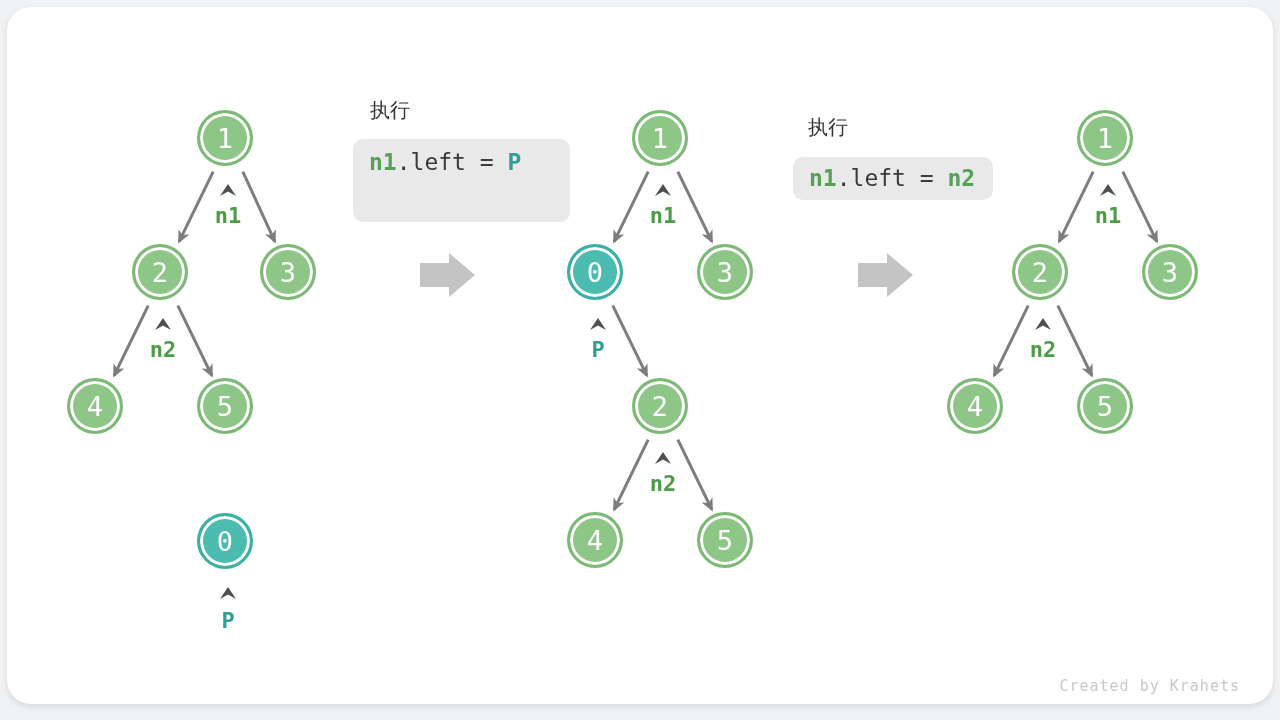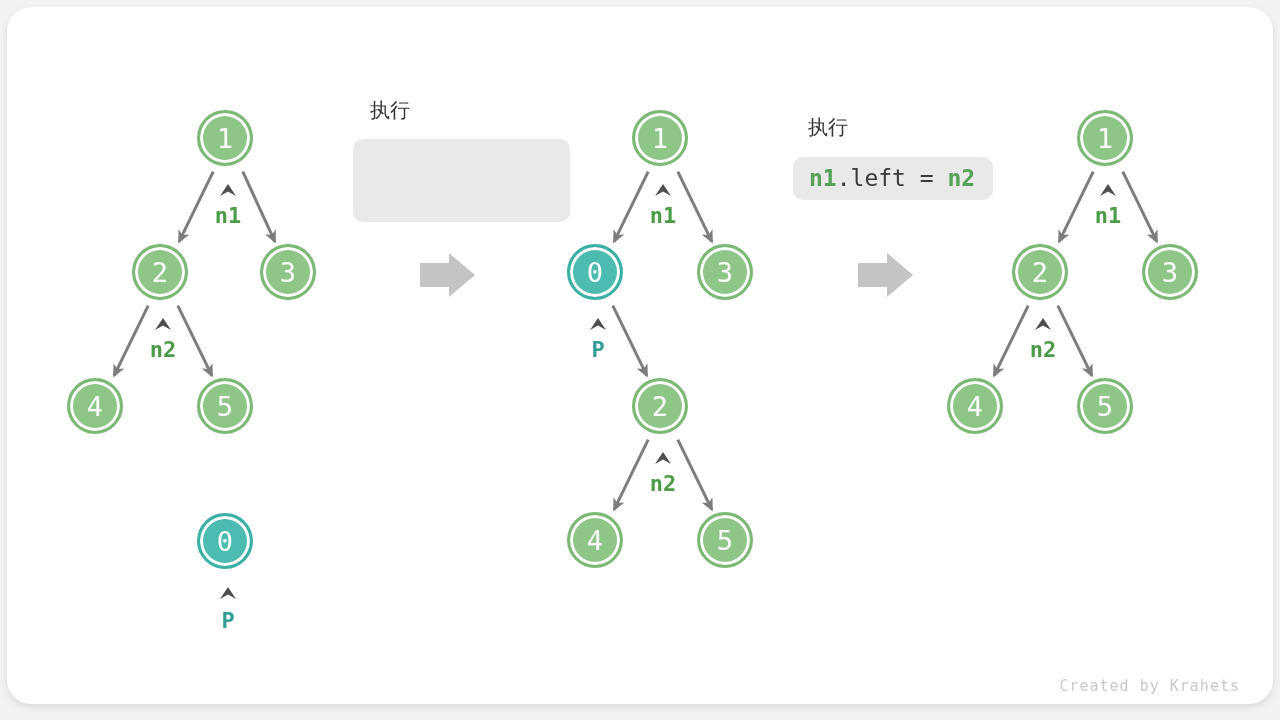--- a/index.html
+++ b/index.html
@@ -99,20 +99,21 @@
         <polygon points="8,0 16,12 8,7.5 0,12" fill="#4f4f4f"></polygon>
       </svg>
 
     <div class="ref-label green" style="left:228px;top:216px">n1</div>
     <div class="ref-label green" style="left:163px;top:350px">n2</div>
     <div class="ref-label teal" style="left:228px;top:621px">P</div>
   </div>
 
   <div class="exec-label" style="left:370px;top:100px">执行</div>
   <div class="code-box" style="left:353px;top:139px;width:217px;height:83px">
+    <div class="code-line"><span class="tk-green">n1</span><span class="tk-plain">.left = </span><span class="tk-teal">P</span></div>
   </div>
 
   <svg class="big-arrow" style="left:420px;top:252px" width="56" height="46">
     <polygon points="0,11 29,11 29,1 55,23 29,45 29,35 0,35" fill="#c4c4c4"></polygon>
   </svg>
 
   <div>
     <div class="node" style="left:632px;top:110px">1</div>
     <div class="node teal" style="left:567px;top:244px">0</div>
     <div class="node" style="left:697px;top:244px">3</div>

